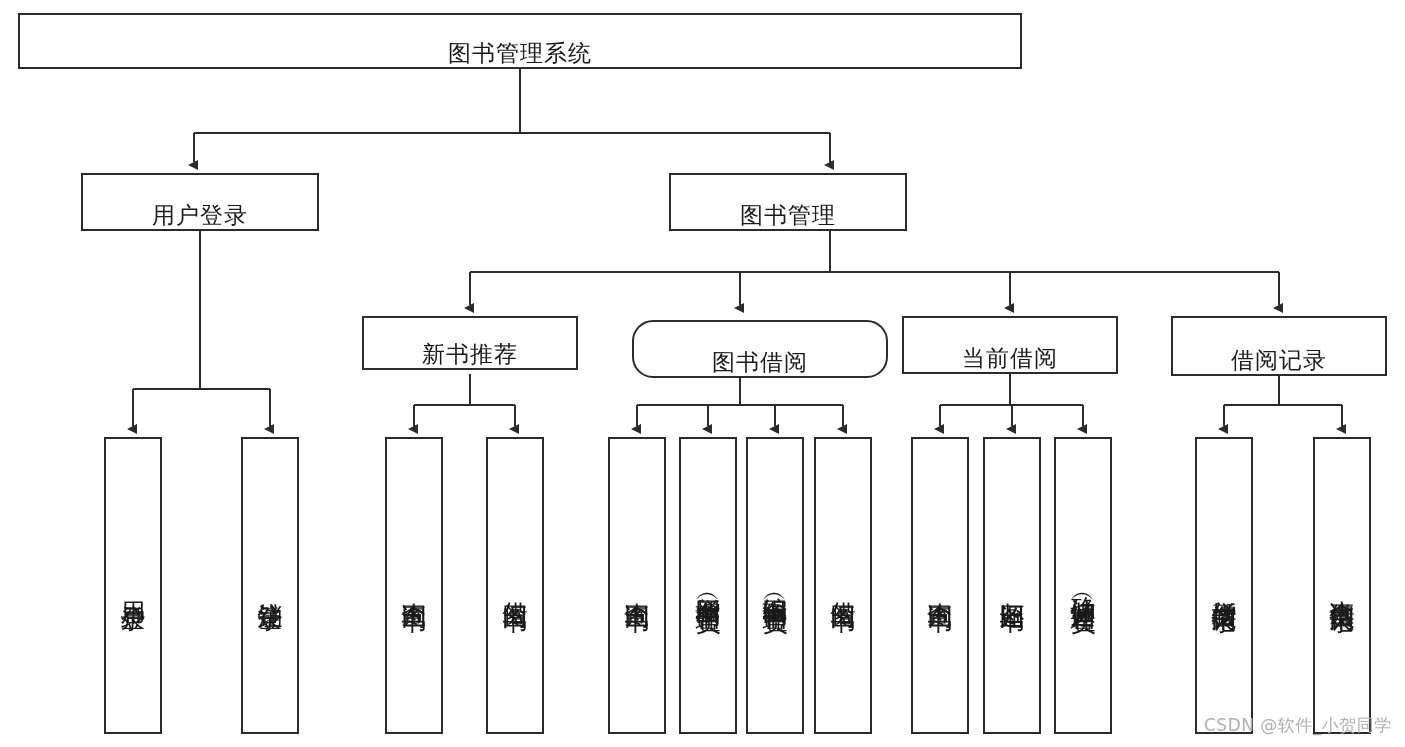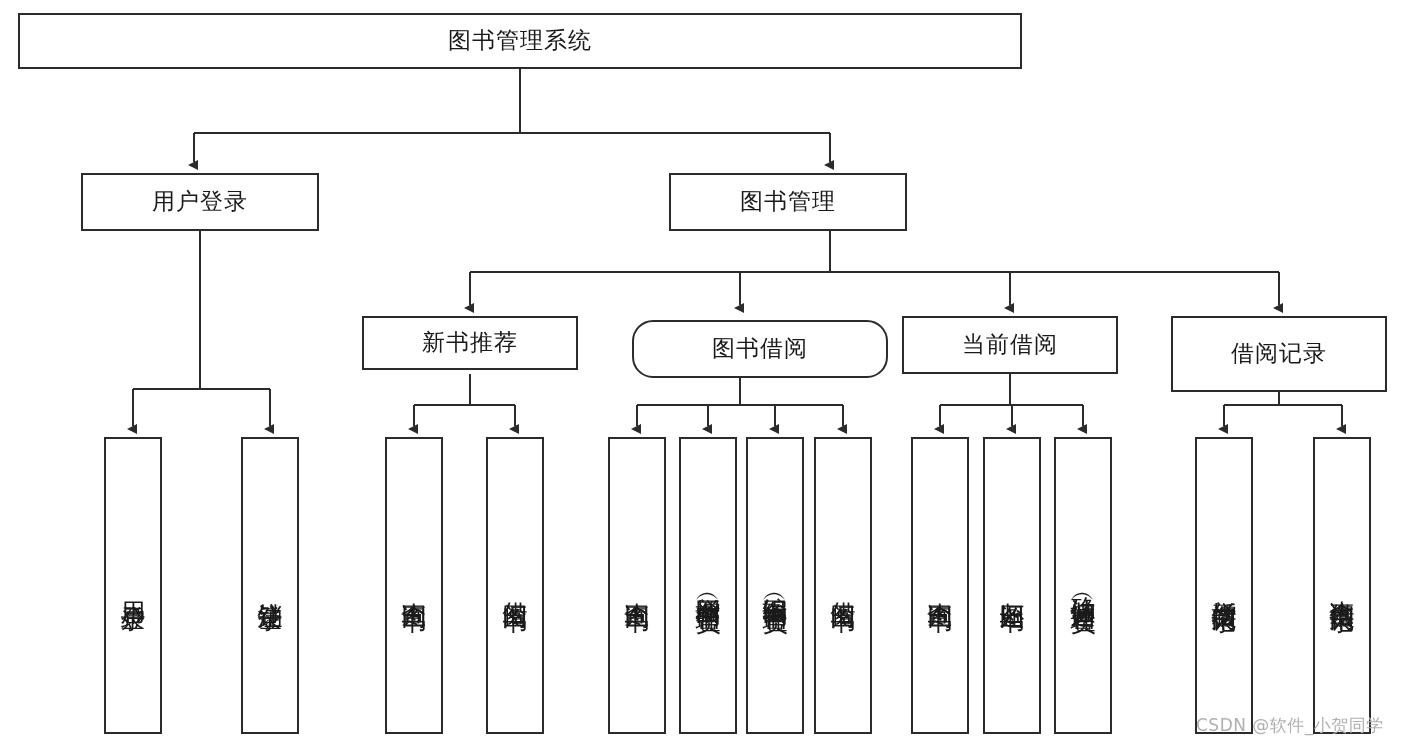--- a/index.html
+++ b/index.html
@@ -23,21 +23,21 @@
     top: 0;
     width: 1405px;
     height: 747px;
   }
   .node {
     position: absolute;
     box-sizing: border-box;
     border: 2.5px solid #2b2b2b;
     background: #ffffff;
     display: flex;
-    align-items: center;
+    align-items: flex-end;
     justify-content: center;
     color: #1a1a1a;
   }
   .node.root {
     border-width: 2.5px;
   }
   .node-label {
     display: block;
     text-align: center;
     line-height: 1.18;
@@ -130,21 +130,21 @@
       </div>
       <div class="node horiz" style="left: 362px; top: 316px; width: 216px; height: 54px;">
         <span class="node-label">新书推荐</span>
       </div>
       <div class="node horiz" style="left: 632px; top: 320px; width: 256px; height: 58px; border-radius: 21px;">
         <span class="node-label">图书借阅</span>
       </div>
       <div class="node horiz" style="left: 902px; top: 316px; width: 216px; height: 58px;">
         <span class="node-label">当前借阅</span>
       </div>
-      <div class="node horiz" style="left: 1171px; top: 316px; width: 216px; height: 76px;">
+      <div class="node horiz" style="left: 1171px; top: 316px; width: 216px; height: 60px;">
         <span class="node-label">借阅记录</span>
       </div>
       <div class="node vert" style="left: 104px; top: 437px; width: 58px; height: 297px;">
         <span class="node-label">用户登录</span>
       </div>
       <div class="node vert" style="left: 241px; top: 437px; width: 58px; height: 297px;">
         <span class="node-label">注销登录</span>
       </div>
       <div class="node vert" style="left: 385px; top: 437px; width: 58px; height: 297px;">
         <span class="node-label">查询图书</span>
@@ -174,15 +174,15 @@
         <span class="node-label">确认归还（管理员）</span>
       </div>
       <div class="node vert" style="left: 1195px; top: 437px; width: 58px; height: 297px;">
         <span class="node-label">新增借阅记录</span>
       </div>
       <div class="node vert" style="left: 1313px; top: 437px; width: 58px; height: 297px;">
         <span class="node-label">查询借阅记录</span>
       </div>
     </div>
 
-  <div class="watermark" style="left:1196px; top:714px;">CSDN @软件_小贺同学</div>
+  <div class="watermark" style="left:1196px; top:714px;padding-left:8px;">CSDN @软件_小贺同学</div>
 
 </div>
 
 </body></html>

